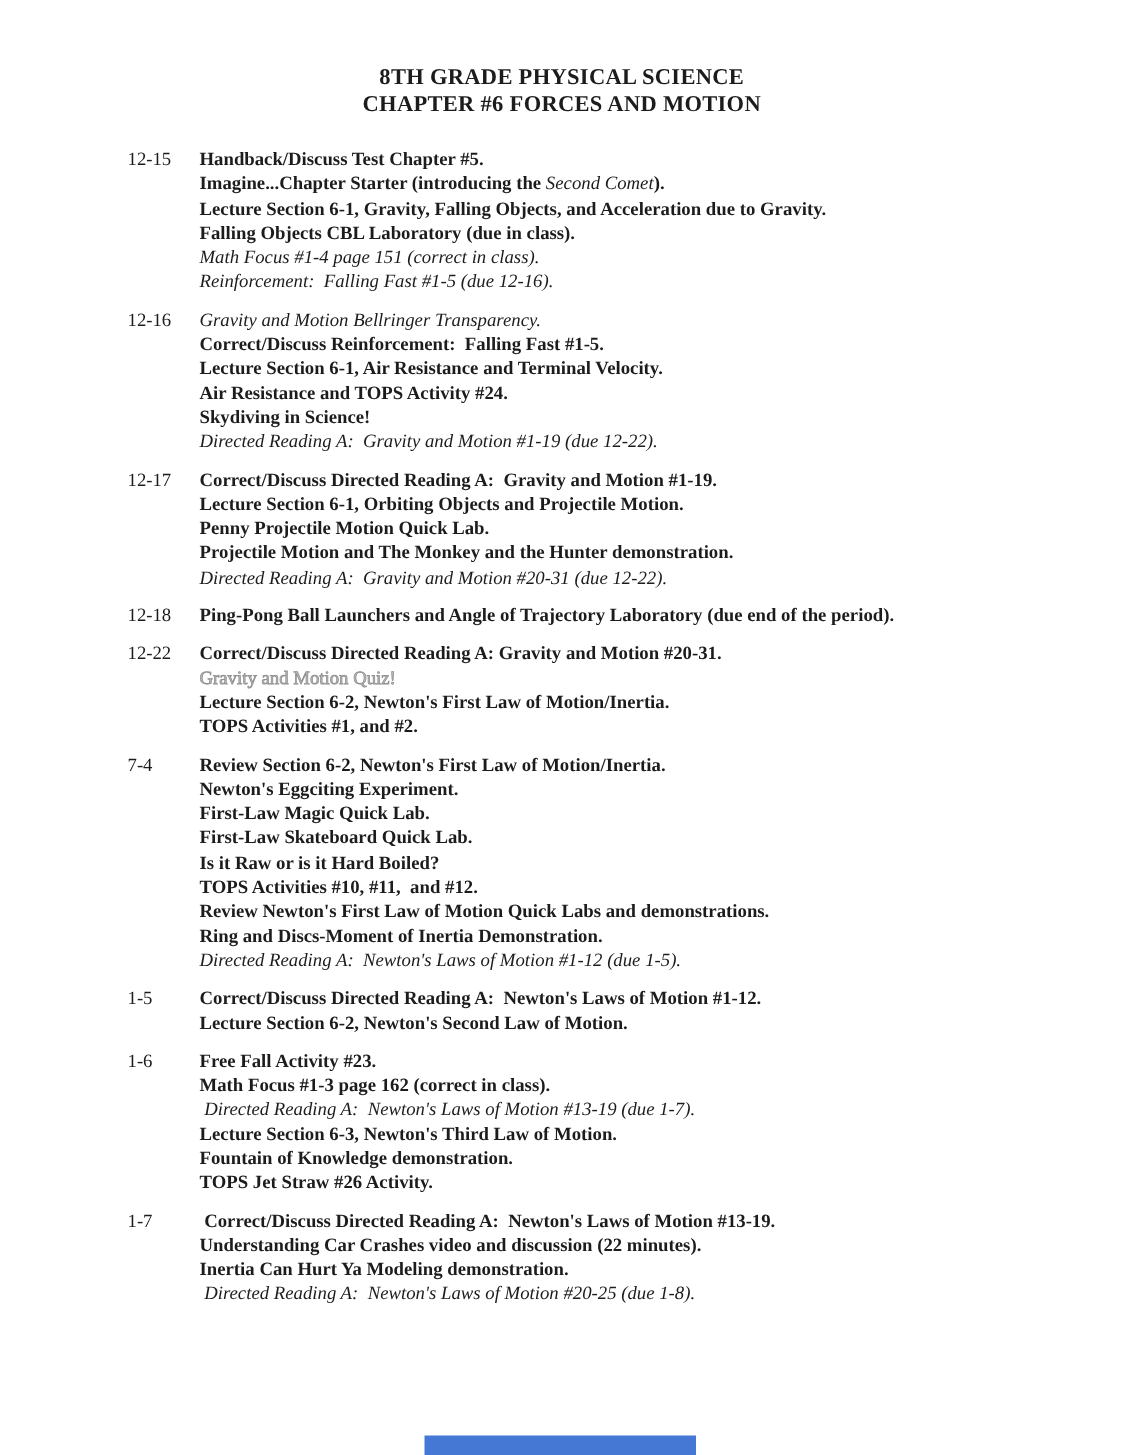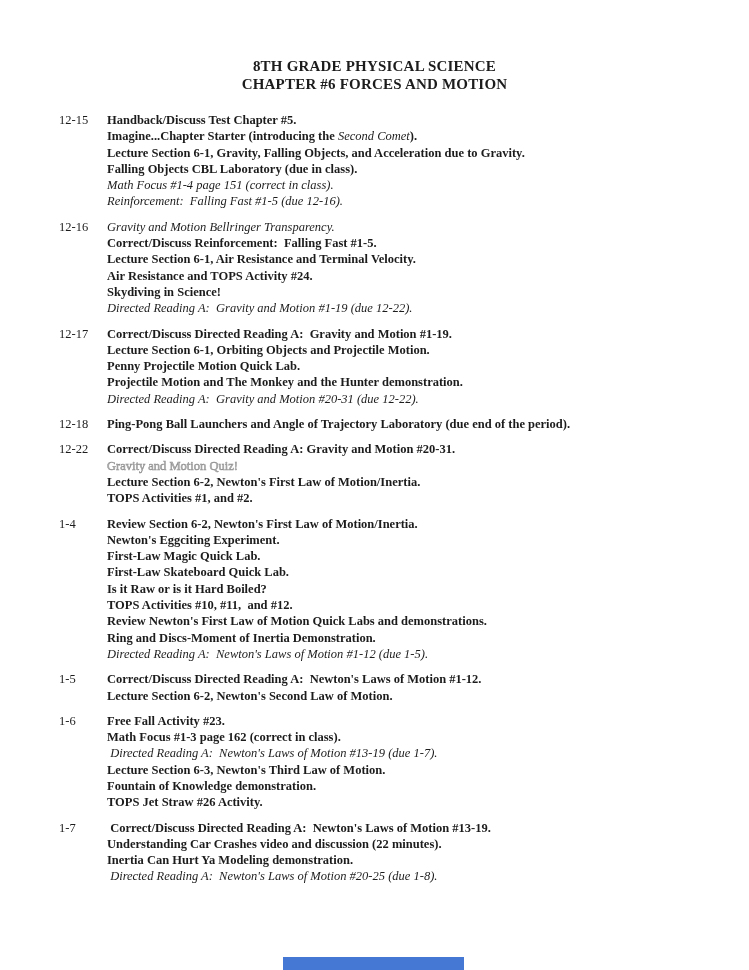--- a/index.html
+++ b/index.html
@@ -11,30 +11,30 @@
   *{margin:0;padding:0;box-sizing:border-box;}
   html,body{background:#ffffff;}
   body{
     width:749px;height:970px;
     position:relative;
     overflow:hidden;
     font-family:"Liberation Serif","DejaVu Serif",serif;
     color:var(--text-color);
   }
   .doc-title{
-    padding-top:57px;
+    padding-top:43px;
     text-align:center;
     font-weight:bold;
     font-size:15px;
     line-height:18px;
     letter-spacing:.2px;
   }
   .schedule{
     margin-top:19px;
-    padding-left:59px;
+    padding-left:85px;
     padding-right:36px;
   }
   .section{
     display:flex;
     align-items:flex-start;
     margin-bottom:9px;
   }
   .date{
     width:48px;
     flex:0 0 48px;
@@ -114,21 +114,21 @@
     <div class="section">
       <div class="date">12-22</div>
       <div class="lines">
         <div class="line"><span class="seg-normal">Correct/Discuss Directed Reading A: Gravity and Motion #20-31.</span></div>
         <div class="line"><span class="seg-outline">Gravity and Motion Quiz!</span></div>
         <div class="line"><span class="seg-normal">Lecture Section 6-2, Newton's First Law of Motion/Inertia.</span></div>
         <div class="line"><span class="seg-bold">TOPS Activities #1, and #2.</span></div>
       </div>
     </div>
     <div class="section">
-      <div class="date">1-4</div>
+      <div class="date">7-4</div>
       <div class="lines">
         <div class="line"><span class="seg-normal">Review Section 6-2, Newton's First Law of Motion/Inertia.</span></div>
         <div class="line"><span class="seg-bold">Newton's Eggciting Experiment.</span></div>
         <div class="line"><span class="seg-bold">First-Law Magic Quick Lab.</span></div>
         <div class="line"><span class="seg-bold">First-Law Skateboard Quick Lab.</span></div>
         <div class="line"><span class="seg-bold">Is it Raw or is it Hard Boiled?</span></div>
         <div class="line"><span class="seg-bold">TOPS Activities #10, #11,  and #12.</span></div>
         <div class="line"><span class="seg-normal">Review Newton's First Law of Motion Quick Labs and demonstrations.</span></div>
         <div class="line"><span class="seg-bold">Ring and Discs-Moment of Inertia Demonstration.</span></div>
         <div class="line"><span class="seg-italic">Directed Reading A:  Newton's Laws of Motion #1-12 (due 1-5).</span></div>

